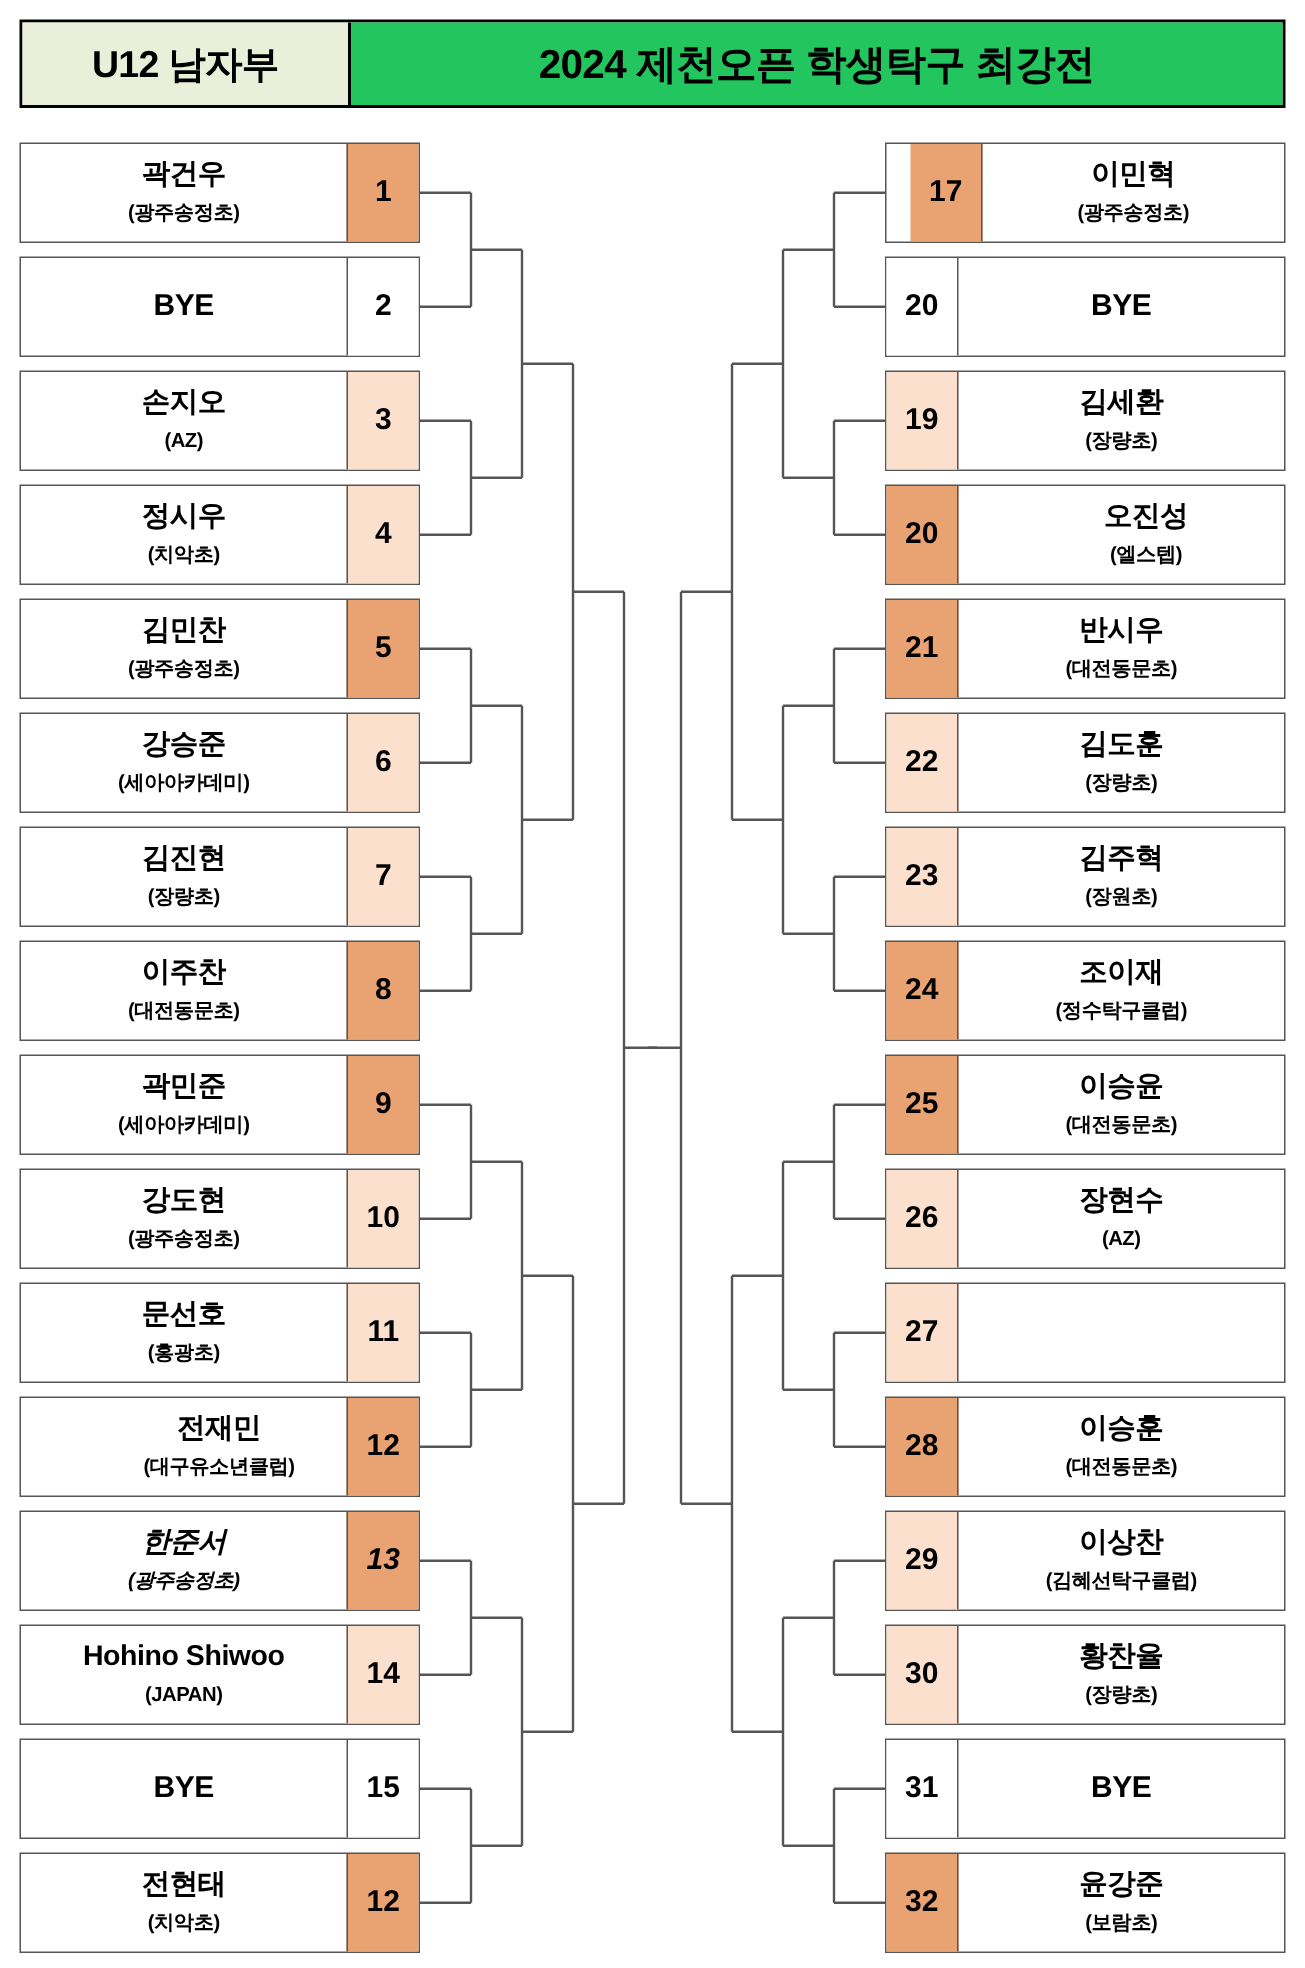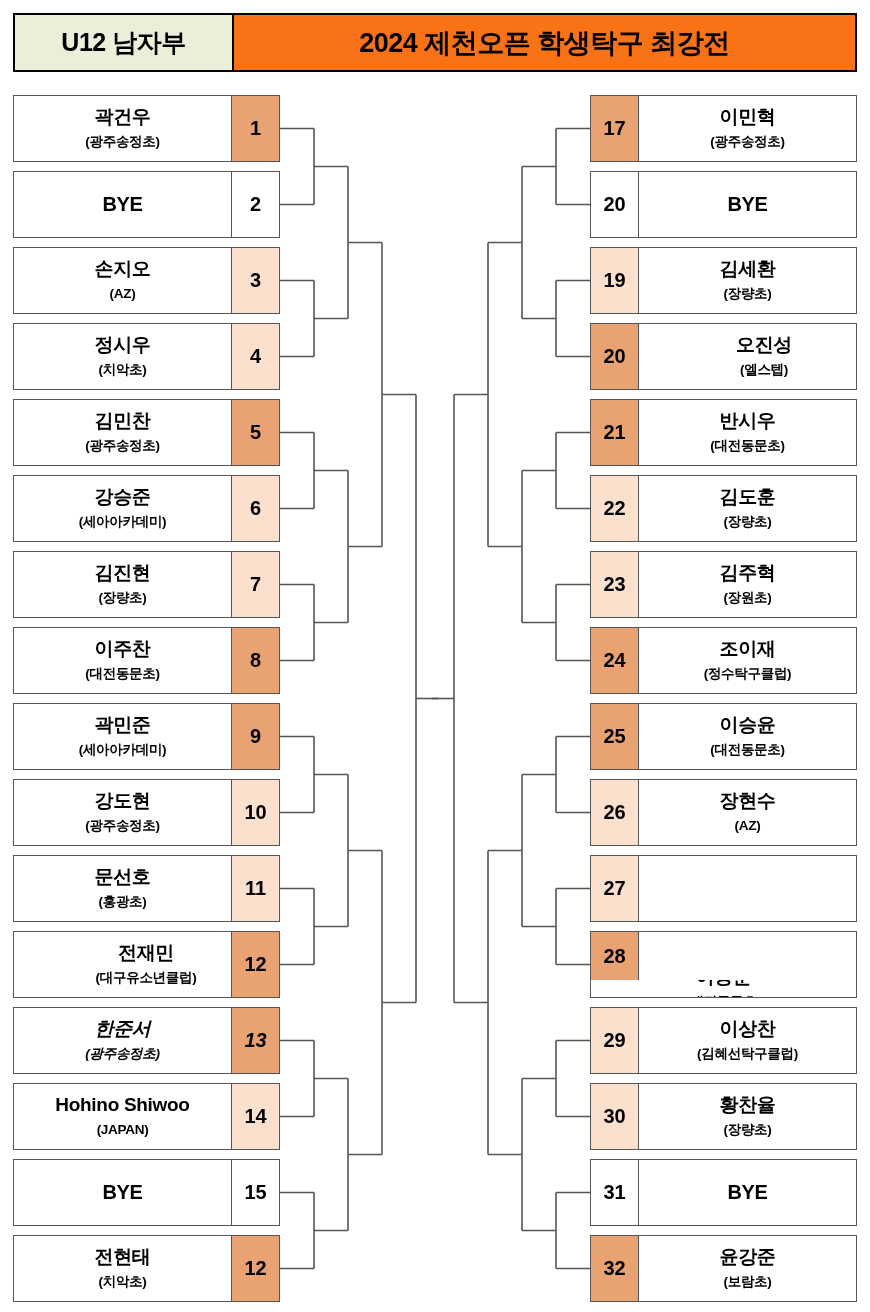--- a/index.html
+++ b/index.html
@@ -22,21 +22,21 @@
   .header-cat {
     width: 219px;
     background: #E9EFD9;
     border-right: 2px solid #000;
     display: flex; align-items: center; justify-content: center;
     font-size: 25px; font-weight: bold; color: #000;
     letter-spacing: -0.5px;
   }
   .header-title {
     flex: 1;
-    background: #f97316;
+    background: #22c55e;
     display: flex; align-items: center; justify-content: center;
     font-size: 27px; font-weight: bold; color: #000;
     letter-spacing: -0.5px;
   }
 
   
   #lines {
     position: absolute; left: 0; top: 0;
     width: 870px; height: 1312px;
     pointer-events: none;
@@ -301,21 +301,21 @@
           <div class="pname solo">BYE</div>
         </div>
       </div>
       <div class="slot left" style="top: 1235px;">
         <div class="numcell c-dark">12</div>
         <div class="playercell">
           <div class="pname">전현태</div>
           <div class="pclub">(치악초)</div>
         </div>
       </div>
-      <div class="slot right" style="top: 95px;">
+      <div class="slot right" style="top: 95px; padding-left: 16px;">
         <div class="numcell c-dark">17</div>
         <div class="playercell">
           <div class="pname">이민혁</div>
           <div class="pclub">(광주송정초)</div>
         </div>
       </div>
       <div class="slot right" style="top: 171px;">
         <div class="numcell c-none">20</div>
         <div class="playercell bye">
           <div class="pname solo">BYE</div>
@@ -373,21 +373,21 @@
       <div class="slot right" style="top: 779px;">
         <div class="numcell c-light">26</div>
         <div class="playercell">
           <div class="pname">장현수</div>
           <div class="pclub">(AZ)</div>
         </div>
       </div>
       <div class="slot right" style="top: 855px;">
         <div class="numcell c-light">27</div>
       </div>
-      <div class="slot right" style="top: 931px; flex-direction: column;">
+      <div class="slot right" style="top: 931px;">
         <div class="numcell c-dark">28</div>
         <div class="playercell">
           <div class="pname">이승훈</div>
           <div class="pclub">(대전동문초)</div>
         </div>
       </div>
       <div class="slot right" style="top: 1007px;">
         <div class="numcell c-light">29</div>
         <div class="playercell">
           <div class="pname">이상찬</div>

